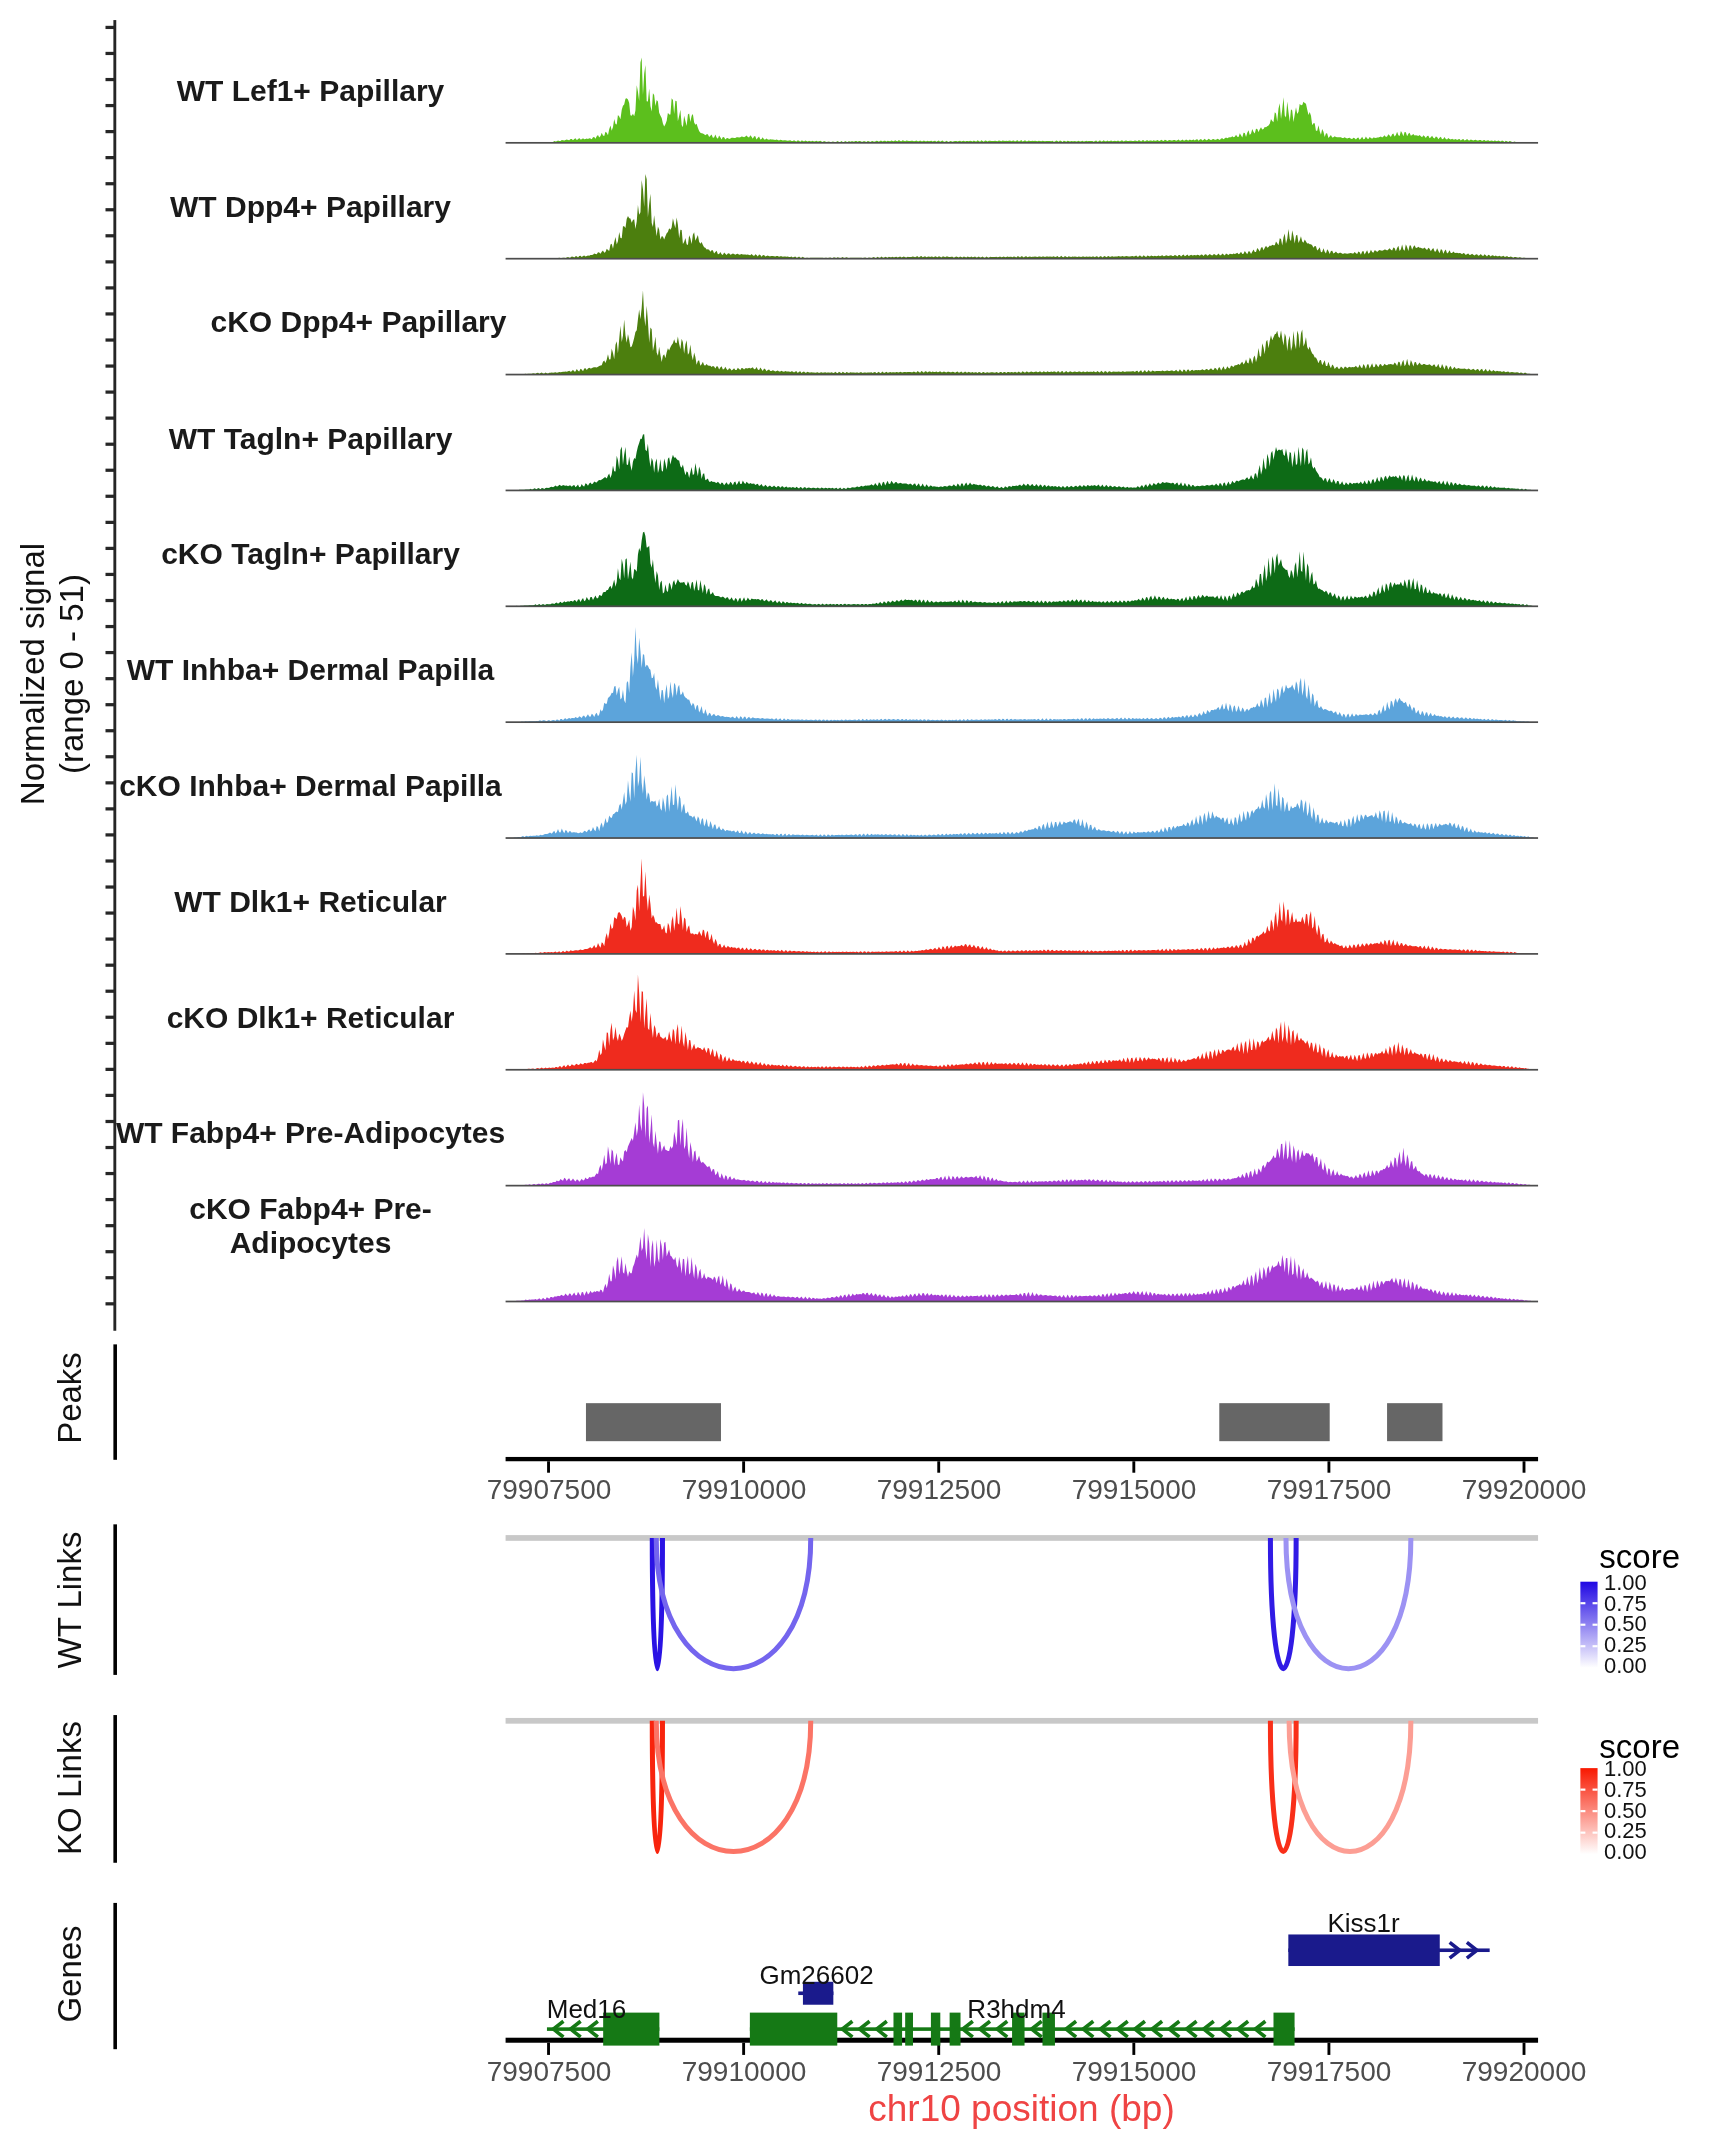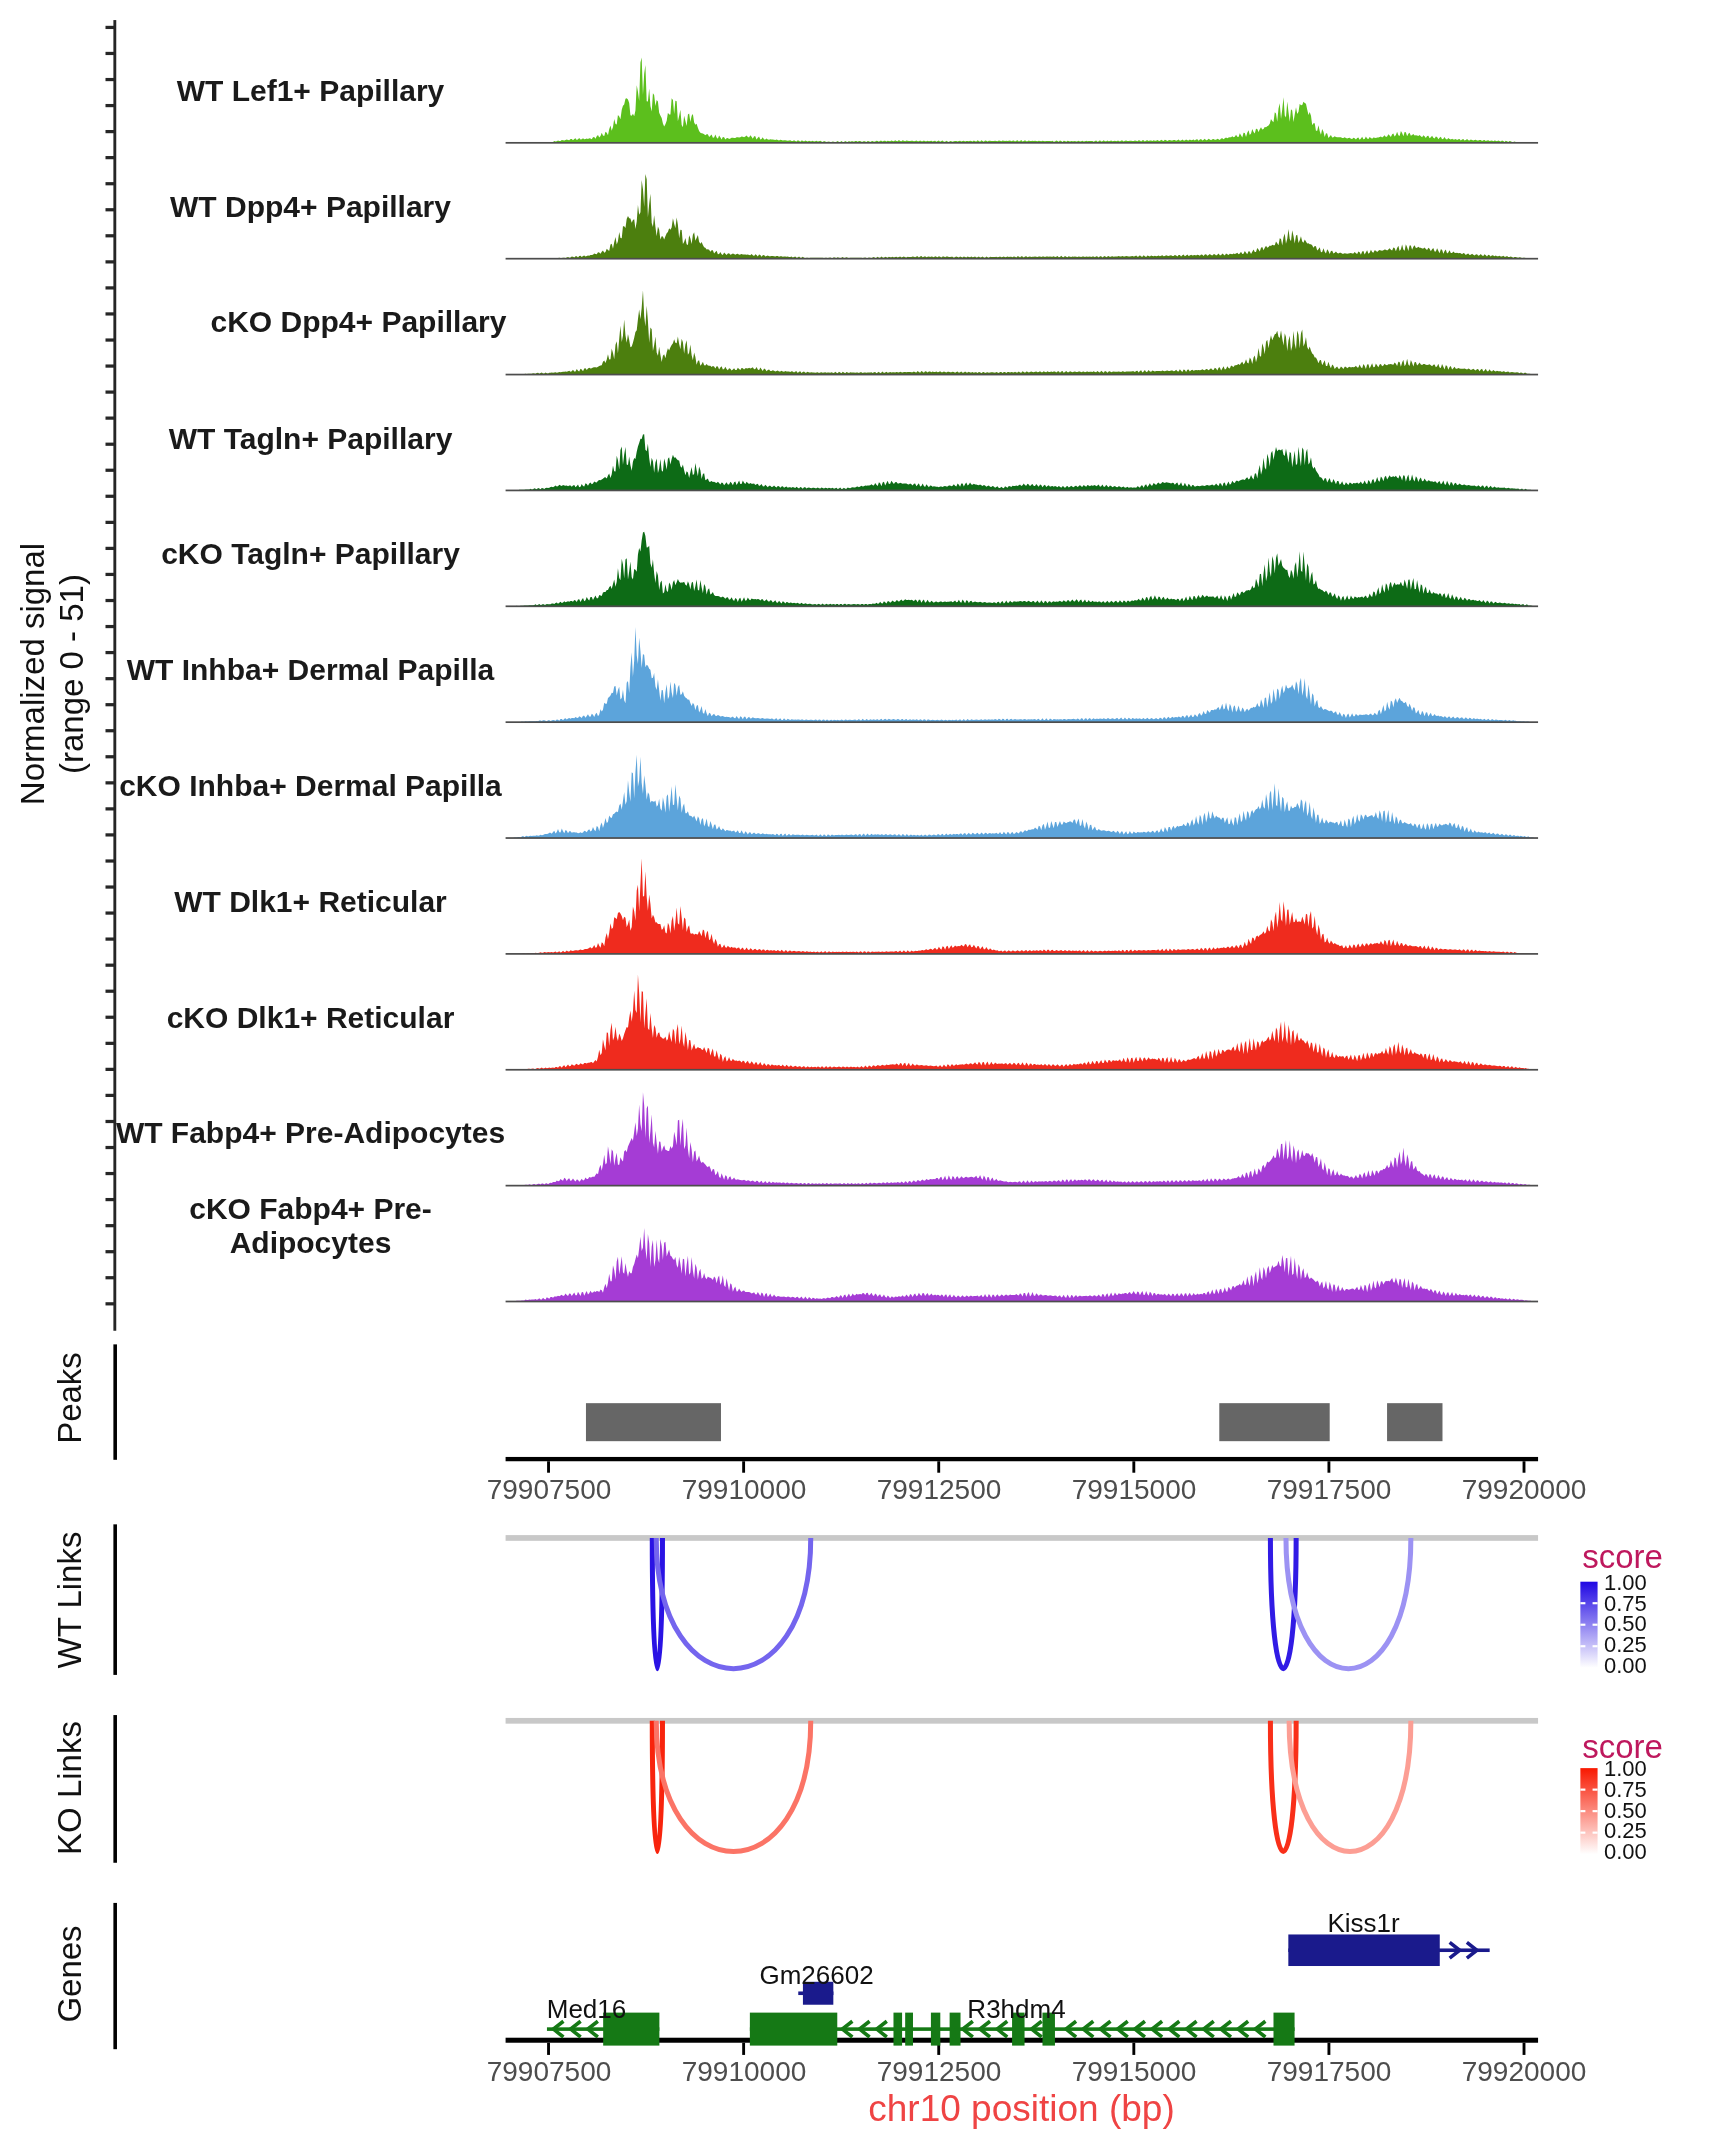--- a/index.html
+++ b/index.html
@@ -7,21 +7,21 @@
        font-family:"Liberation Sans","DejaVu Sans",sans-serif;color:#111;}
   #gfx{position:absolute;left:0;top:0;}
   .abs{position:absolute;}
   .rot{transform:translate(-50%,-50%) rotate(-90deg);white-space:nowrap;text-align:center;}
   .ylab{font-size:33px;line-height:39px;color:#111;}
   .seclab{font-size:33px;color:#111;}
   .track-label{left:115px;width:391px;text-align:center;font-size:30px;line-height:34px;color:#1a1a1a;font-weight:bold;}
   .ticklab{width:158px;text-align:center;font-size:28px;color:#4d4d4d;}
   .genelab{width:215px;text-align:center;font-size:26px;color:#111;}
   .xlab{left:821px;width:401px;text-align:center;font-size:37px;color:#ef4444;}
-  .legtitle{width:115px;text-align:center;font-size:33px;color:#be185d;}
+  .legtitle{width:115px;text-align:right;font-size:33px;color:#000000;}
   .legnum{left:1604px;width:93px;font-size:22px;line-height:24.4px;color:#111;}
 </style>
 </head>
 <body>
 
 <svg id="gfx" width="1721" height="2151" viewBox="0 0 2400 3000">
     <rect x="158" y="28" width="4" height="1828" fill="#262626"></rect>
     <rect x="147" y="36.0" width="13" height="4.5" fill="#262626"></rect>
     <rect x="147" y="72.3" width="13" height="4.5" fill="#262626"></rect>
     <rect x="147" y="108.7" width="13" height="4.5" fill="#262626"></rect>

